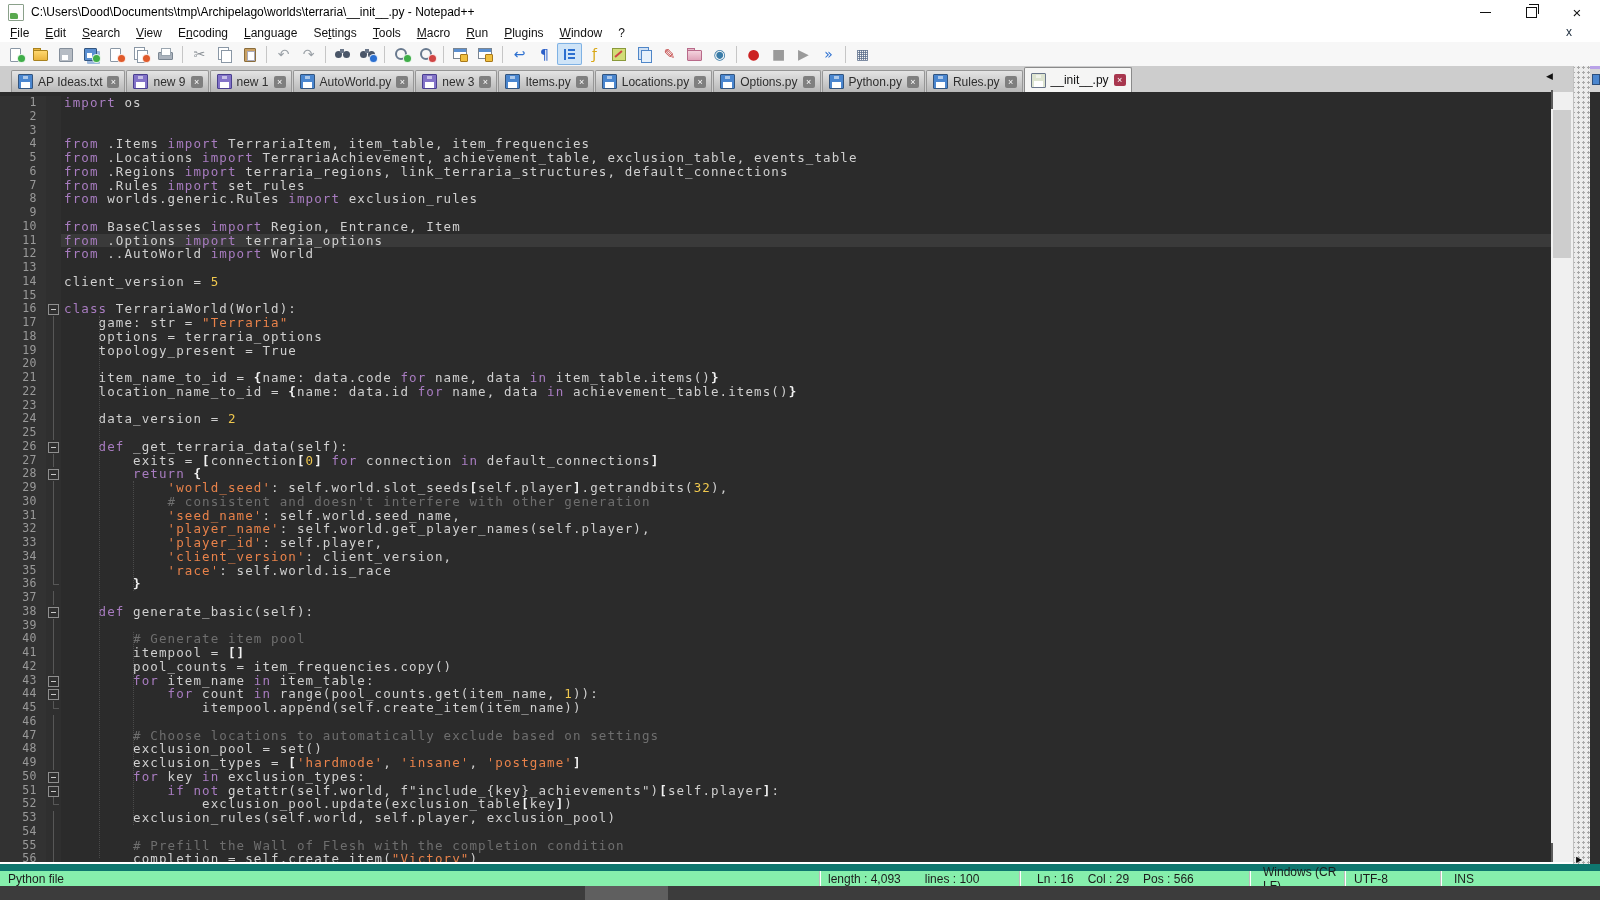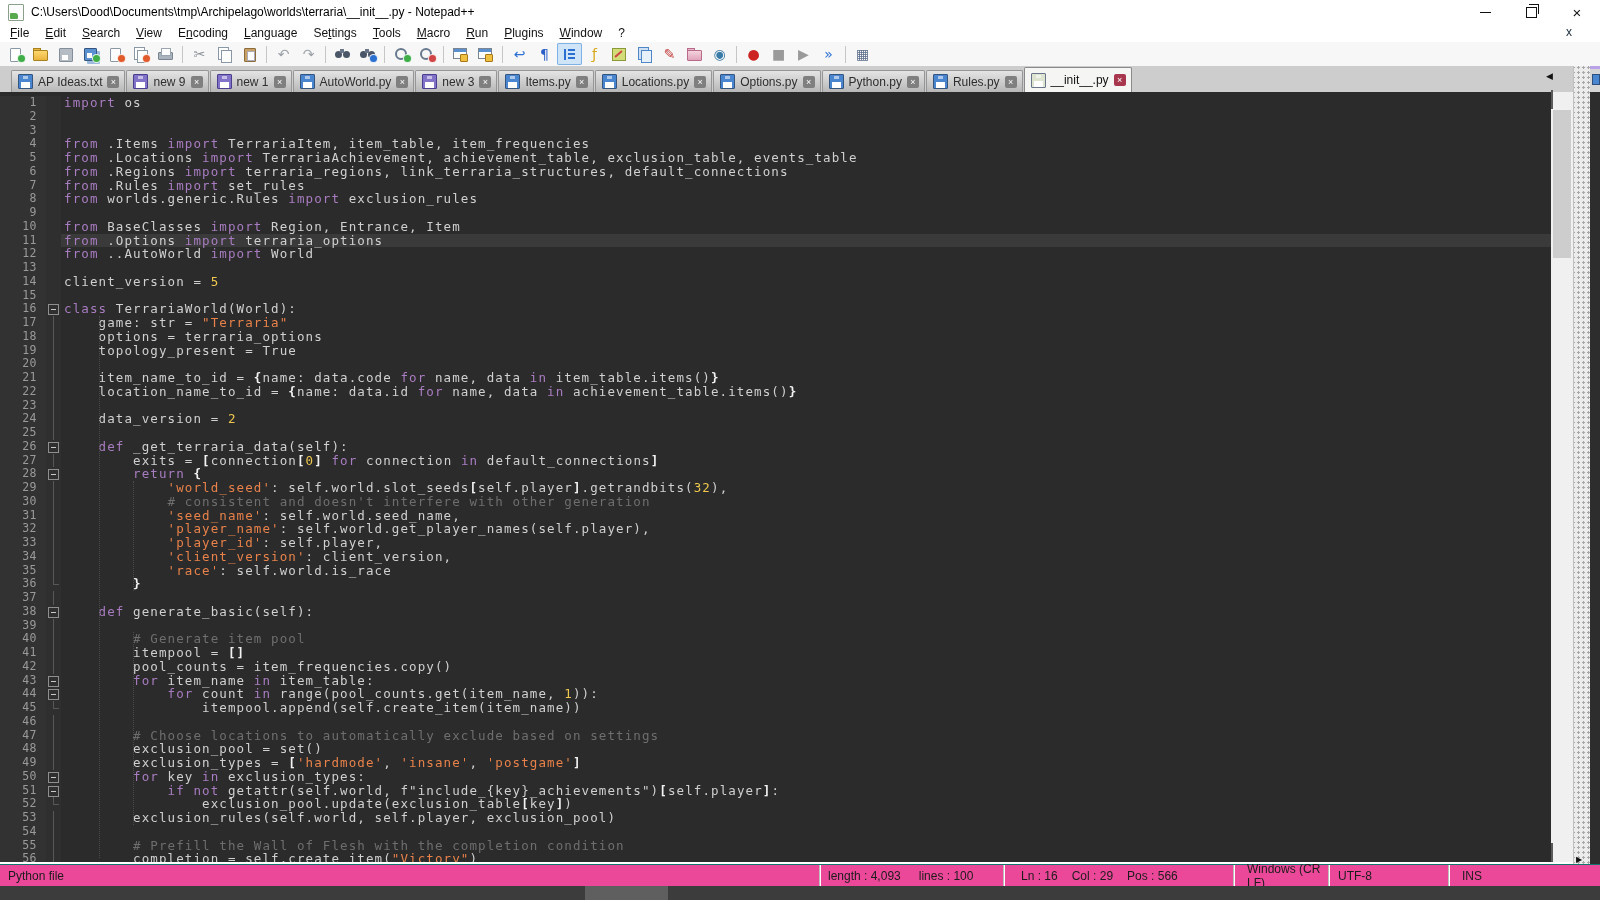--- a/index.html
+++ b/index.html
@@ -101,29 +101,29 @@
   .down .chev{transform:rotate(225deg);margin-top:4px}
   .vs-thumb{position:absolute;left:2px;right:2px;top:18px;height:148px;background:#cdcdcd}
   .splitter{position:absolute;top:66px;left:1573px;width:17px;height:798px;background:#ececec;border-left:1px solid #c0c0c0;box-sizing:border-box;
             background-image:radial-gradient(#a8a8a8 1px,transparent 1.2px);background-size:5px 5px;background-position:2px 14px}
   .split-arrow{position:absolute;left:1576px;font-size:8px;color:#111;font-family:"DejaVu Sans",sans-serif}
   .split-arrow.bottom{top:855px}
   .sliver{position:absolute;top:66px;left:1590px;width:10px;height:798px;background:#2d2d2d}
   .sliver-tab{position:absolute;top:0;left:0;width:10px;height:26px;background:#d6d6d6;border-top:3px solid #b9a2e8;box-sizing:border-box}
   .sliver-icon{position:absolute;top:8px;left:2px;width:8px;height:11px;background:#4a86cf;border:1px solid #2c4f7d;box-sizing:border-box}
   
-  .statusbar{position:absolute;top:864px;left:0;right:0;height:22px;background:#ec4899;border-top:1px solid #0f766e;
+  .statusbar{position:absolute;top:864px;left:0;right:0;height:22px;background:#86efac;border-top:7px solid #0f766e;
              display:flex;align-items:flex-start;font-size:12px;color:#1c1c1c;box-sizing:border-box}
   .seg{height:100%;display:flex;align-items:center;box-sizing:border-box;border-right:1px solid #bdbdbd;box-shadow:1px 0 0 #fff}
   .seg:last-child{border-right:none;box-shadow:none}
   .s1{width:820px;padding-left:8px}
-  .s2{width:184px;padding-left:8px;gap:18px}
+  .s2{width:200px;padding-left:8px;gap:24px}
   .s3{width:230px;padding-left:17px;gap:14px}
   .s4{width:95px;padding-left:13px}
-  .s5{width:120px;padding-left:9px}
+  .s5{width:96px;padding-left:9px}
   .s6{width:130px;padding-left:13px}
   
   .bottomstrip{position:absolute;top:886px;left:0;right:0;height:14px;background:#3c3c3c}
   .task-hl{position:absolute;left:585px;top:0;width:83px;height:14px;background:#5f5f5f}
 </style>
 </head>
 <body>
 
 <div id="app">
 

